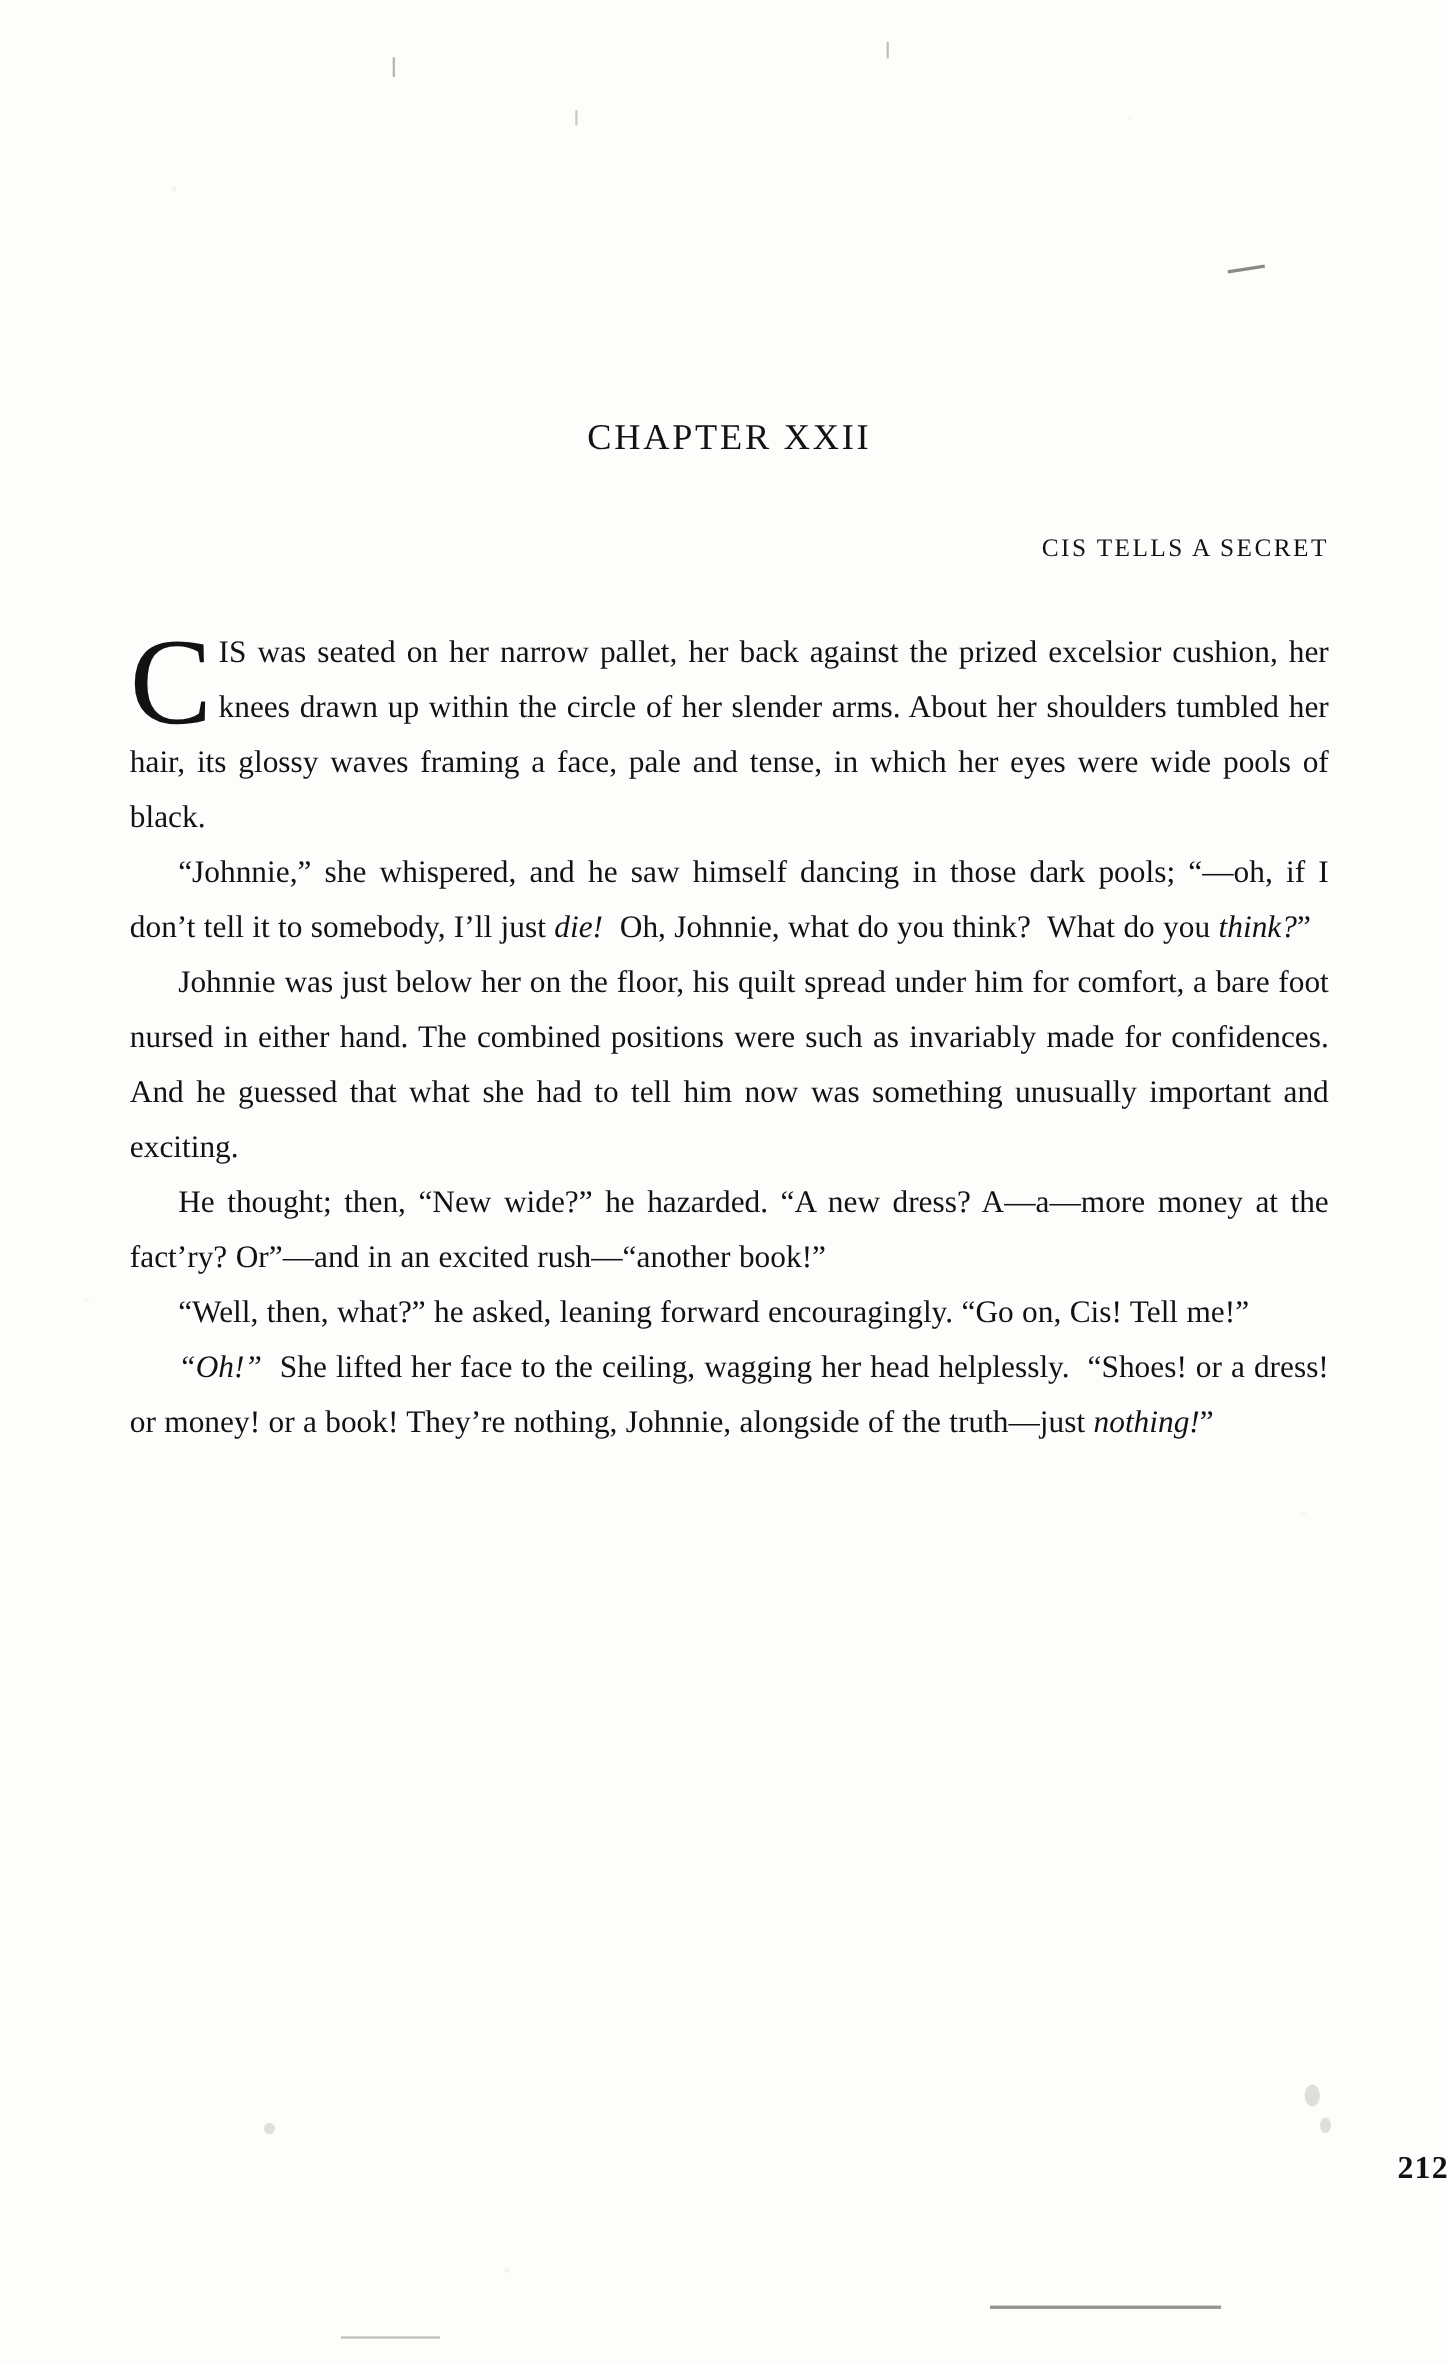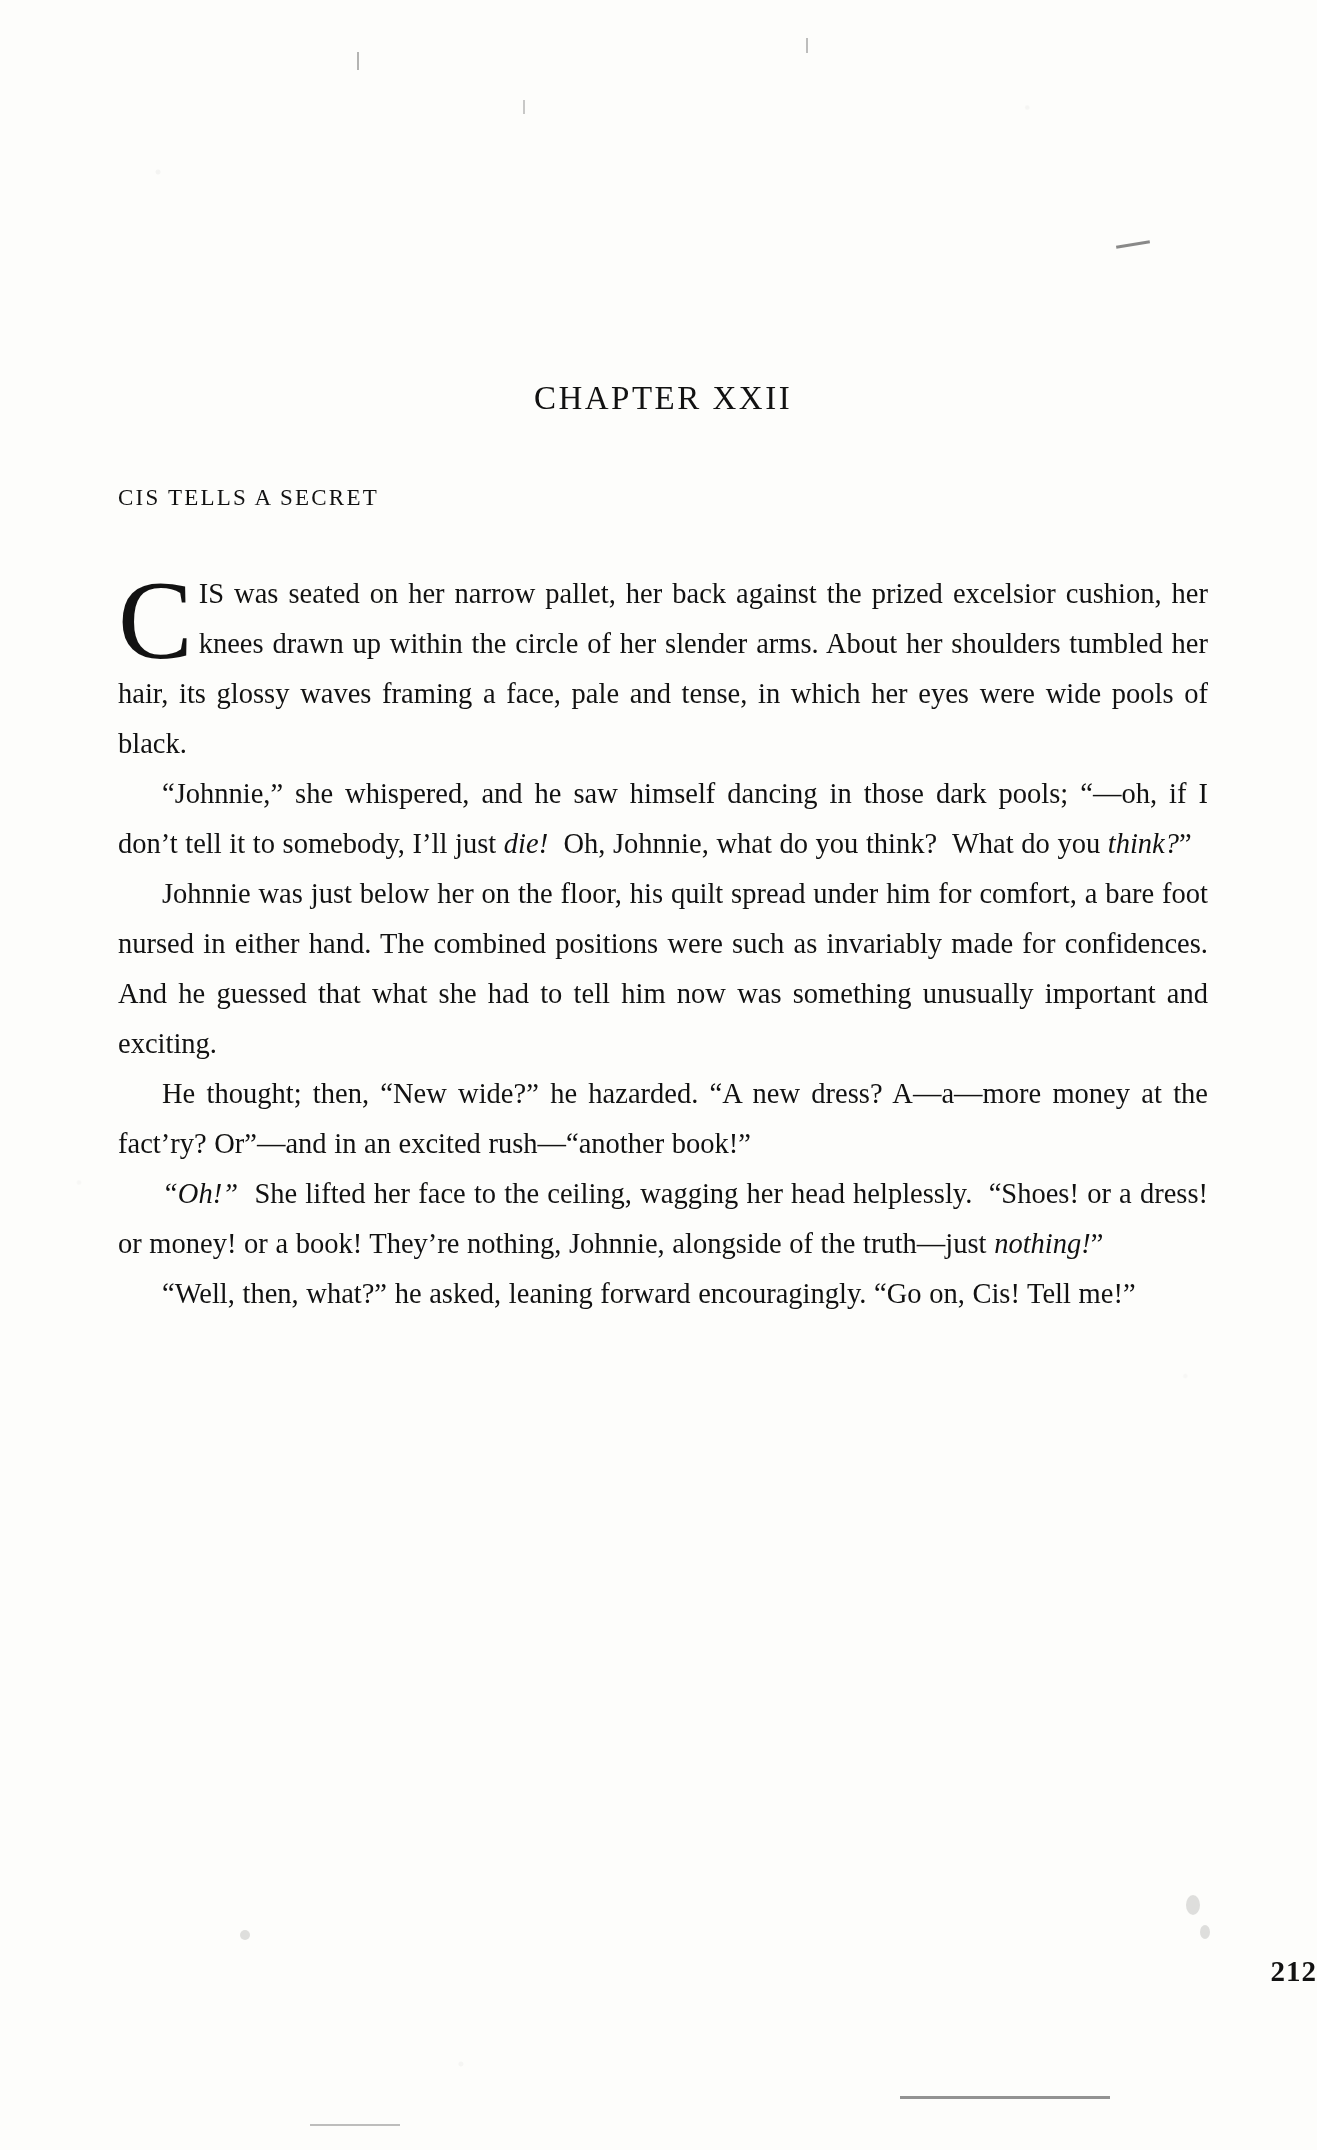--- a/index.html
+++ b/index.html
@@ -43,21 +43,21 @@
   }
   .chapter-title {
     text-align: center;
     font-size: 33px;
     letter-spacing: 2.5px;
     font-weight: 400;
     margin: 0 0 68px 0;
     font-family: "Liberation Serif", serif;
   }
   .chapter-subtitle {
-    text-align: left;
+    text-align: right;
     font-size: 23px;
     letter-spacing: 2.2px;
     font-weight: 400;
     margin: 0 0 58px 0;
   }
   p.body-par {
     font-size: 28.5px;
     line-height: 50px;
     text-align: justify;
     margin: 0;
@@ -130,21 +130,21 @@
     <h2 class="chapter-subtitle">CIS TELLS A SECRET</h2>
 
     <p class="body-par first-par"><span class="dropcap">C</span><span>IS was seated on her narrow pallet, her back against the prized excelsior cushion, her knees drawn up within the circle of her slender arms.  About her shoulders tumbled her hair, its glossy waves framing a face, pale and tense, in which her eyes were wide pools of black.</span></p>
 
     <p class="body-par">“Johnnie,” she whispered, and he saw himself dancing in those dark pools; “—oh, if I don’t tell it to somebody, I’ll just <em>die!</em>&nbsp; Oh, Johnnie, what do you think?&nbsp; What do you <em>think?</em>”</p>
 
     <p class="body-par">Johnnie was just below her on the floor, his quilt spread under him for comfort, a bare foot nursed in either hand. The combined positions were such as invariably made for confidences.  And he guessed that what she had to tell him now was something unusually important and exciting.</p>
 
     <p class="body-par">He thought; then, “New wide?” he hazarded.  “A new dress?  A—a—more money at the fact’ry?  Or”—and in an excited rush—“another book!”</p>
 
+    <p class="body-par">“Well, then, what?” he asked, leaning forward encouragingly.  “Go on, Cis!  Tell me!”</p>
+
     <p class="body-par"><em>“Oh!”</em>&nbsp; She lifted her face to the ceiling, wagging her head helplessly.&nbsp; “Shoes! or a dress! or money! or a book! They’re nothing, Johnnie, alongside of the truth—just <em>nothing!</em>”</p>
-
-    <p class="body-par">“Well, then, what?” he asked, leaning forward encouragingly.  “Go on, Cis!  Tell me!”</p>
 
 
   </div>
 
   <div class="folio">212</div>
 </div>
 
 </body></html>

